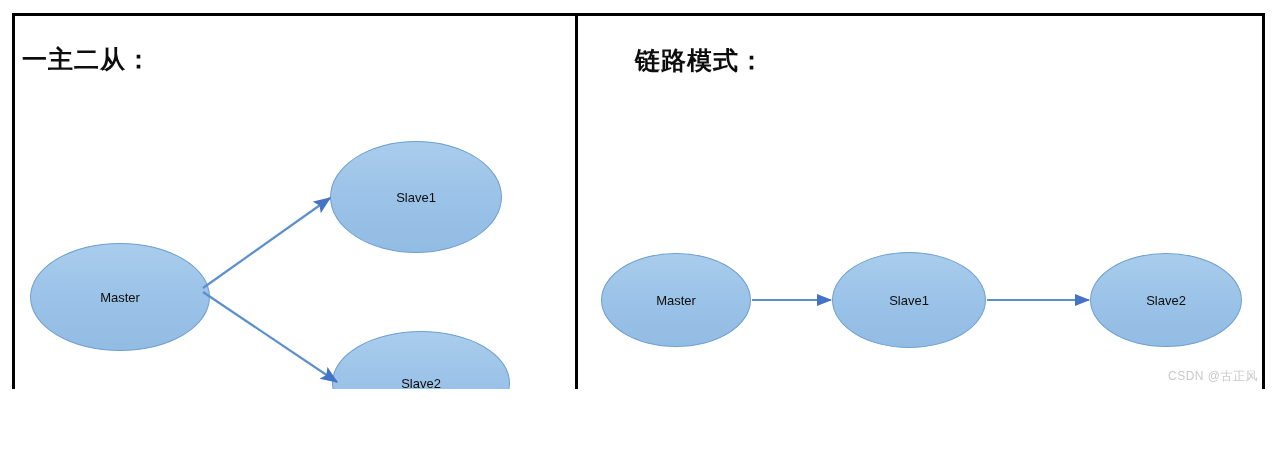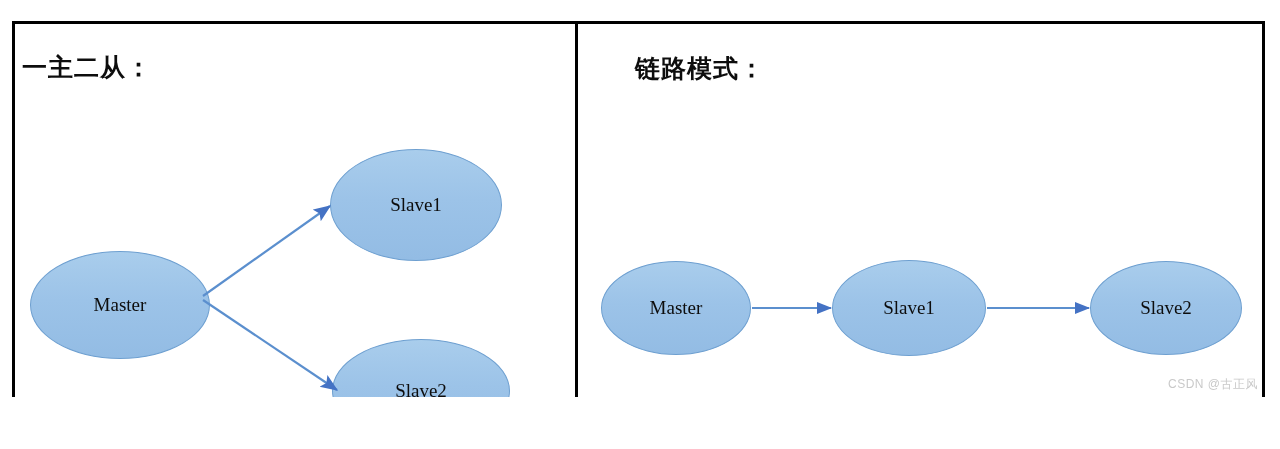--- a/index.html
+++ b/index.html
@@ -10,21 +10,20 @@
   }
   body {
     font-family: "Liberation Sans", "DejaVu Sans", sans-serif;
   }
   #canvas {
     position: relative;
     width: 1280px;
     height: 389px;
     background: #ffffff;
     overflow: hidden;
-    margin-top: 8px;
   }
   
   .frame {
     position: absolute;
     left: 12px;
     top: 13px;
     width: 1253px;
     height: 424px;
     box-sizing: border-box;
     border: 3px solid #000000;
@@ -64,23 +63,23 @@
     position: absolute;
     box-sizing: border-box;
     border-radius: 50%;
     background: linear-gradient(to bottom, #a9cdec 0%, #9cc3e8 45%, #93bce4 100%);
     border: 1px solid #6d9fd0;
     display: flex;
     align-items: center;
     justify-content: center;
   }
   .node-label {
-    font-size: 19px;
+    font-size: 13px;
     color: #0d0d0d;
-    font-family: Liberation Serif, serif;
+    font-family: Liberation Sans, sans-serif;
     white-space: nowrap;
     pointer-events: none;
   }
 
   
   .n-l-master { left: 30px;  top: 243px; width: 180px; height: 108px; }
   .n-l-slave1 { left: 330px; top: 141px; width: 172px; height: 112px; }
   .n-l-slave2 { left: 332px; top: 331px; width: 178px; height: 104px; }
 
   

